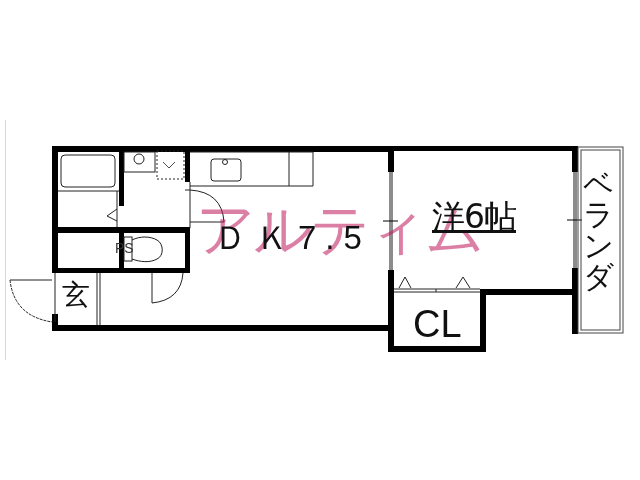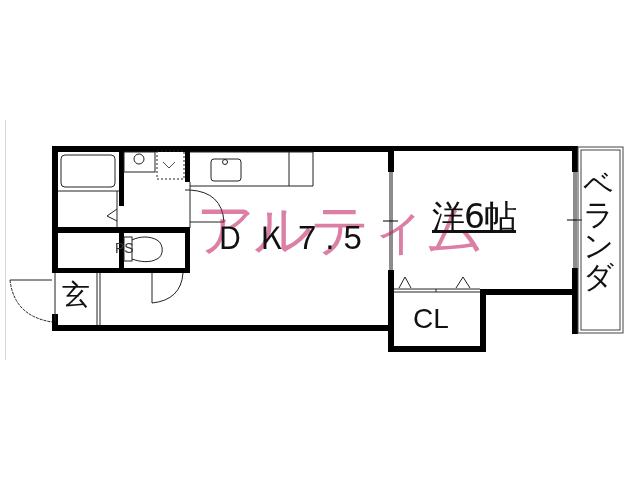--- a/index.html
+++ b/index.html
@@ -1,21 +1,21 @@
 <!DOCTYPE html>
 <html><head>
 <meta charset="utf-8">
 <style>
   html, body { margin: 0; padding: 0; background: #ffffff; }
   body { width: 640px; height: 480px; position: relative; overflow: hidden; font-family: "DejaVu Sans", sans-serif; }
   .plan { position: absolute; left: 0; top: 0; width: 640px; height: 480px; }
   .label { position: absolute; color: #111; white-space: nowrap; line-height: 1; }
   .lbl-dk { left: 214px; top: 221px; font-size: 33px; letter-spacing: 9px; font-family: "Liberation Sans", sans-serif; }
   .lbl-western { left: 432px; top: 200px; font-size: 33px; font-family: "DejaVu Sans", sans-serif; letter-spacing: -1px; text-decoration: underline; }
-  .lbl-cl { left: 413px; top: 305px; font-size: 28px; font-family: "Liberation Sans", sans-serif; }
+  .lbl-cl { left: 413px; top: 305px; font-size: 38px; font-family: "Liberation Sans", sans-serif; }
   .lbl-ps { left: 70px; top: 241px; font-size: 14px; color: #333; font-family: "Liberation Sans", sans-serif; margin-left: 45px; }
   .lbl-genkan { left: 62px; top: 281px; font-size: 28px; font-family: "DejaVu Sans", sans-serif; }
   .lbl-veranda { left: 580px; top: 168px; width: 34px; font-size: 30px; line-height: 31px; text-align: right; white-space: normal; word-break: break-all; font-family: "DejaVu Sans", sans-serif; }
   .watermark { position: absolute; left: 196px; top: 200px; font-size: 58px; color: #be185d; opacity: 0.55; letter-spacing: -2px; font-family: "DejaVu Sans", sans-serif; white-space: nowrap; line-height: 1; }
 </style>
 </head>
 <body>
 
 <svg class="plan" viewBox="0 0 640 480" width="640" height="480" xmlns="http://www.w3.org/2000/svg">
 

